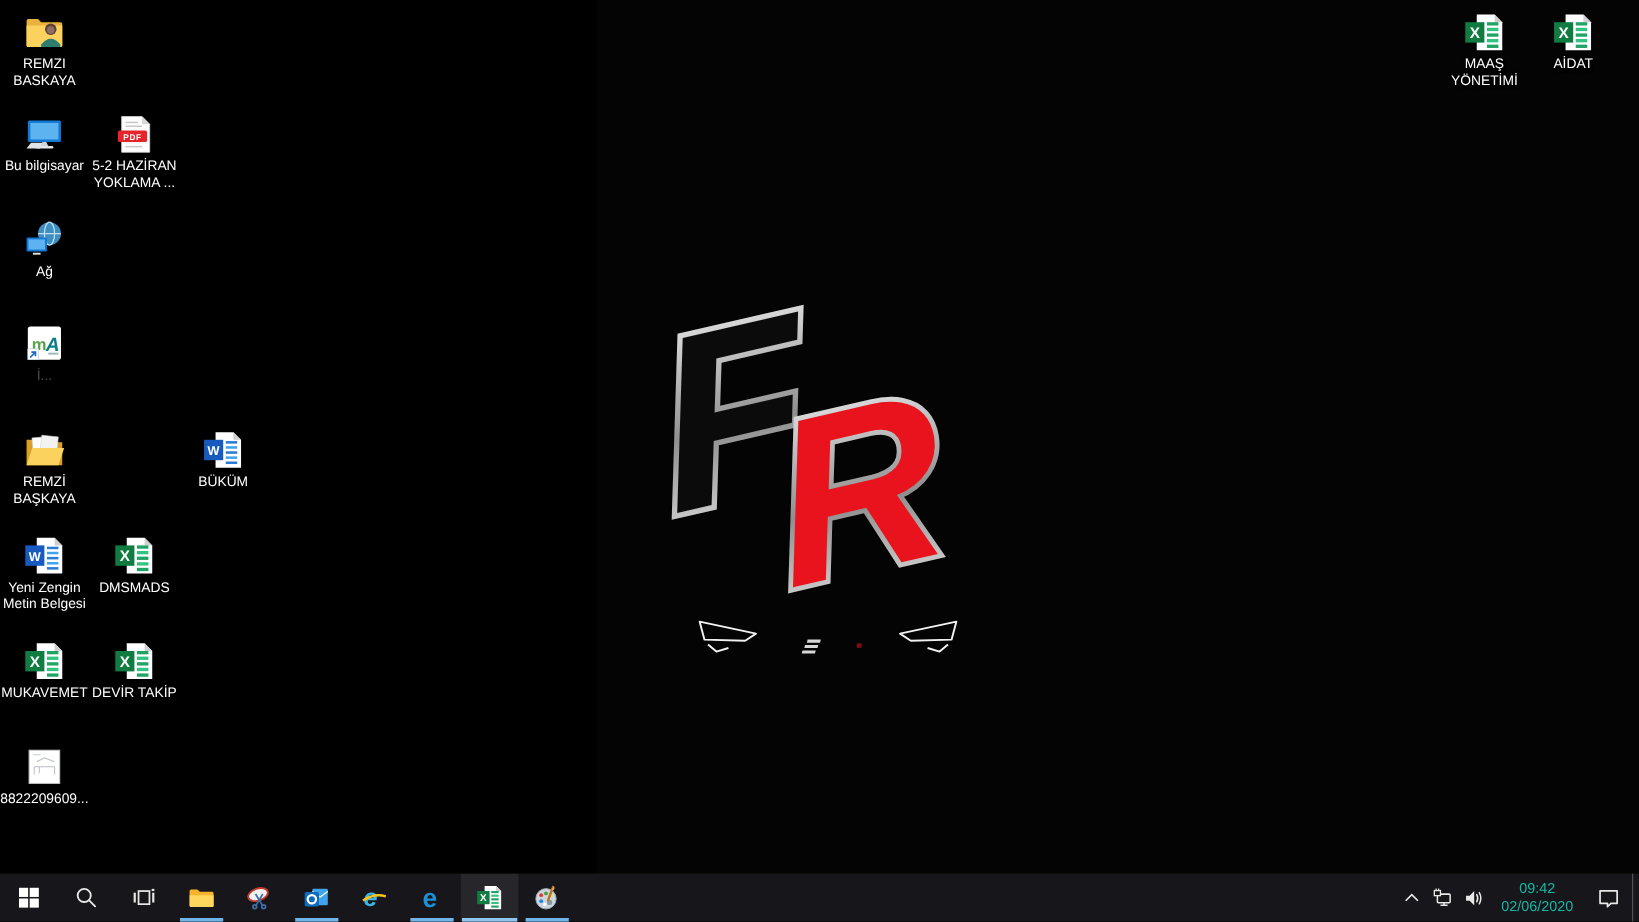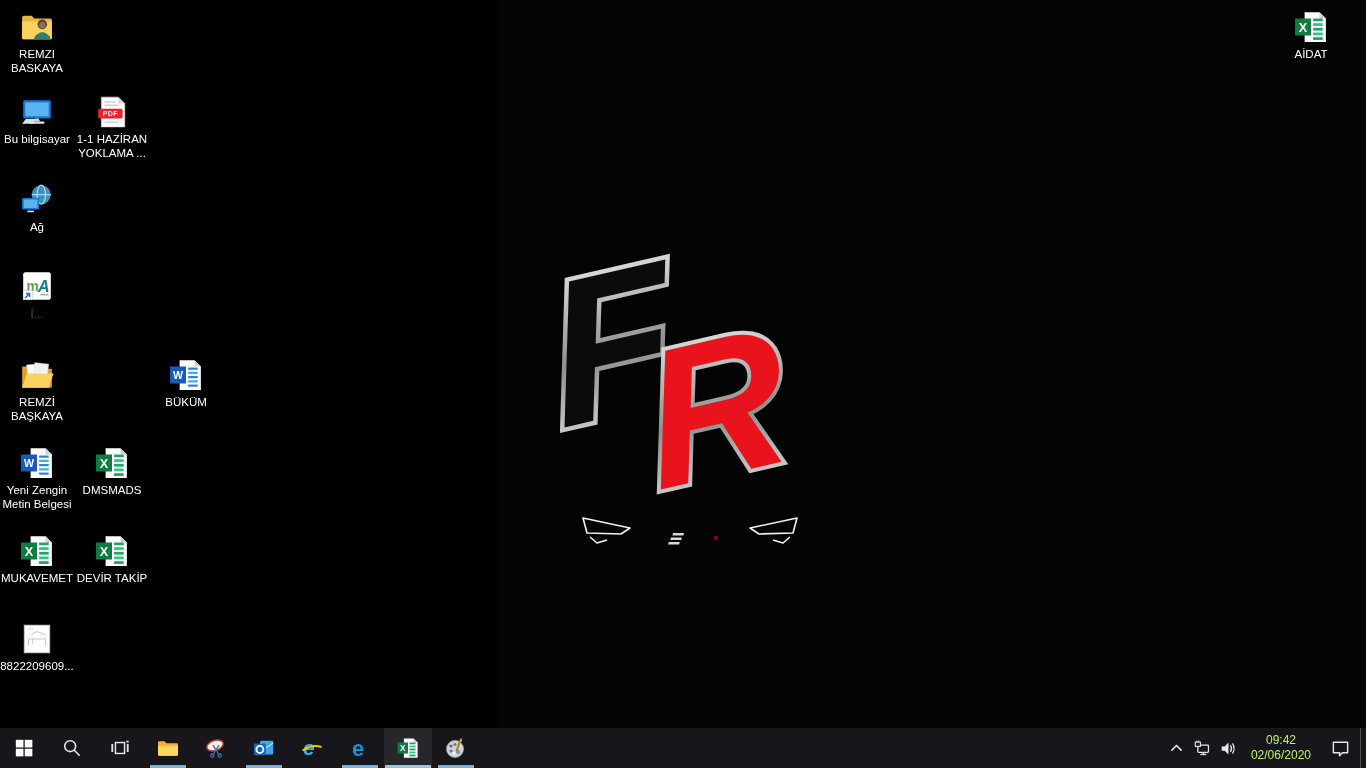--- a/index.html
+++ b/index.html
@@ -27,21 +27,21 @@
   .tb-btn.running::after { content:""; position:absolute; bottom:0; left:6px; right:6px;
             height:3px; background:#71b6ea; }
   .tb-btn.active { background:rgba(255,255,255,0.07); }
   .tb-btn.active::after { left:1px; right:1px; background:#8ec7f2; }
   .tb-ico { width:22px; height:22px; }
   .tb-ico-sm { width:20px; height:20px; }
   #tray { margin-left:auto; display:flex; align-items:stretch; }
   .tray-btn { display:flex; align-items:center; justify-content:center; width:26px; }
   .tray-btn svg { width:17px; height:17px; }
   #clock { display:flex; flex-direction:column; justify-content:center; align-items:center;
-           color:#bef264; font-size:12px; line-height:15px; padding:0 9px; }
+           color:#14b8a6; font-size:12px; line-height:15px; padding:0 9px; }
   #action-center { width:40px; display:flex; align-items:center; justify-content:center; }
   #action-center svg { width:19px; height:19px; }
   #show-desktop { width:6px; border-left:1px solid rgba(255,255,255,0.25); }
 </style>
 </head>
 <body>
 
 <svg width="0" height="0" style="position:absolute">
   <defs>
     <linearGradient id="gradSilver" x1="0" y1="0" x2="0" y2="1">
@@ -283,21 +283,21 @@
         </svg>
       </div>
     <div class="lbl">Bu bilgisayar</div>
   </div>
   <div class="dicon" style="left:72px;top:93px">
     <div class="ic">
         <svg class="i34">
           <use href="#sym-pdf"></use>
         </svg>
       </div>
-    <div class="lbl">1-1 HAZİRAN YOKLAMA ...</div>
+    <div class="lbl">5-2 HAZİRAN YOKLAMA ...</div>
   </div>
   <div class="dicon" style="left:-3px;top:181px">
     <div class="ic">
         <svg class="i34">
           <use href="#sym-net"></use>
         </svg>
       </div>
     <div class="lbl">Ağ</div>
   </div>
   <div class="dicon" style="left:-3px;top:268px">
@@ -361,20 +361,28 @@
   <div class="dicon" style="left:146px;top:356px">
     <div class="ic">
         <svg class="i34">
           <use href="#sym-word"></use>
         </svg>
       </div>
     <div class="lbl">BÜKÜM</div>
   </div>
 
 
+  <div class="dicon" style="left:1197px;top:8px">
+    <div class="ic">
+        <svg class="i34">
+          <use href="#sym-excel"></use>
+        </svg>
+      </div>
+    <div class="lbl">MAAŞ YÖNETİMİ</div>
+  </div>
   <div class="dicon" style="left:1271px;top:8px">
     <div class="ic">
         <svg class="i34">
           <use href="#sym-excel"></use>
         </svg>
       </div>
     <div class="lbl">AİDAT</div>
   </div>
 
 </div>

